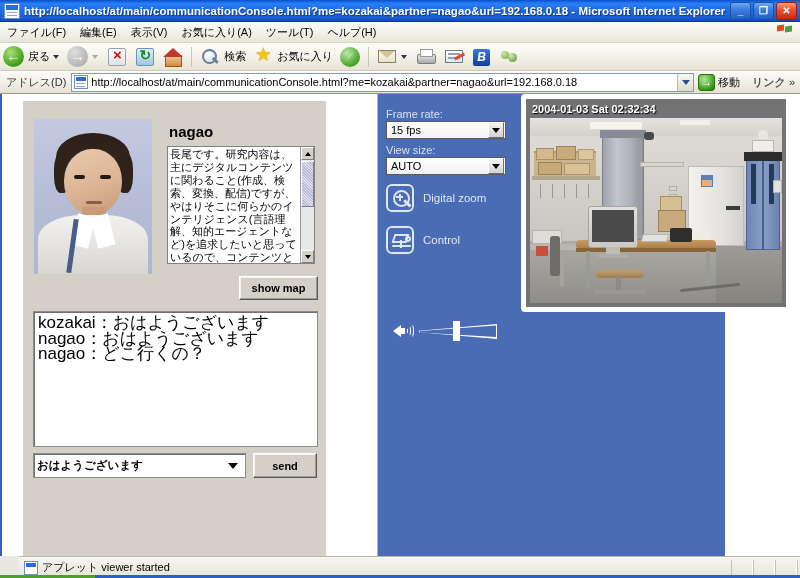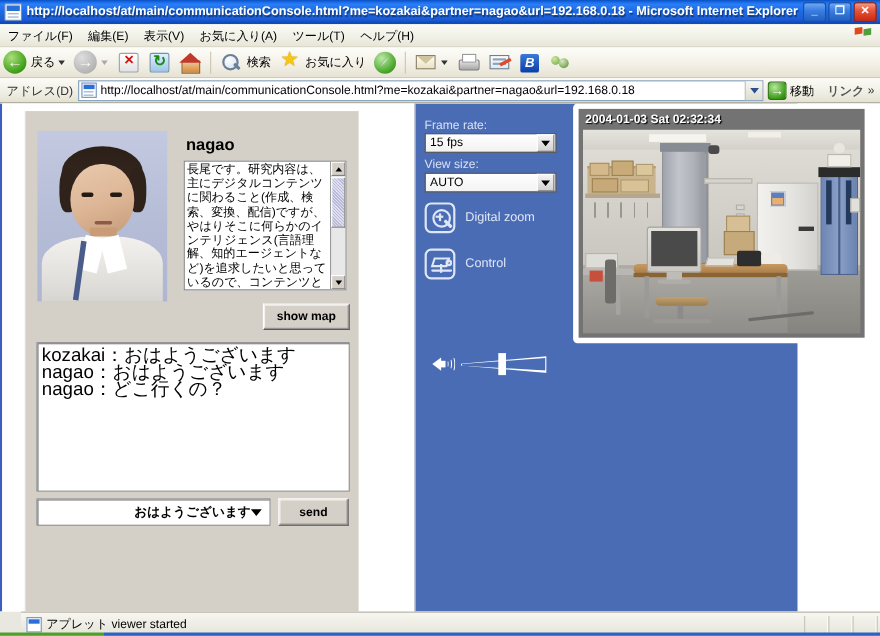--- a/index.html
+++ b/index.html
@@ -438,21 +438,21 @@
     box-shadow: inset 1px 1px 0 #707070;
     padding: 3px 4px; overflow: hidden;
   }
   .chat-line {
     font-size: 17px; line-height: 15.5px; color: #000; white-space: nowrap;
   }
 
   
   #msg-row {
     position: absolute; left: 10px; top: 352px;
-    width: 285px; height: 25px; display: flex; gap: 7px; text-align: right;
+    width: 285px; height: 25px; display: flex; gap: 7px;
   }
   #msg-select {
     width: 213px; height: 25px; background: #ffffff;
     border: 1px solid #8a8a8a;
     box-shadow: inset 1px 1px 0 #707070;
     display: flex; align-items: center; padding: 0 3px;
     font-size: 11.5px; font-weight: bold; color: #000;
   }
   #msg-select .val { flex: 1 1 auto; }
   #msg-select .dn {

